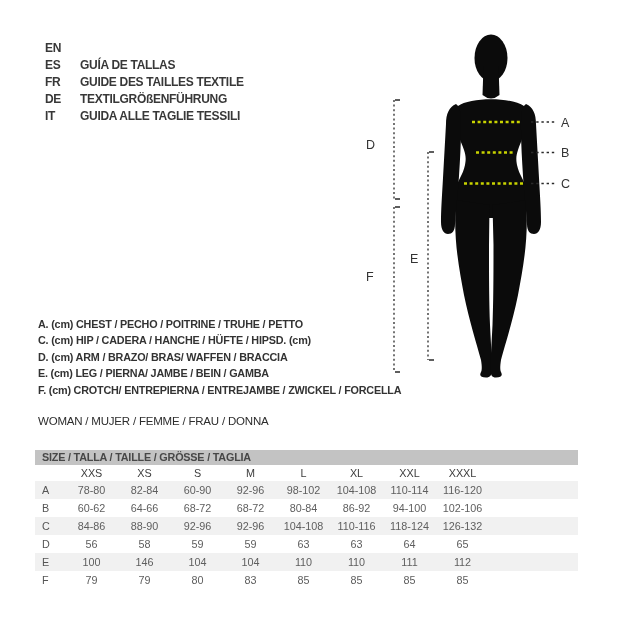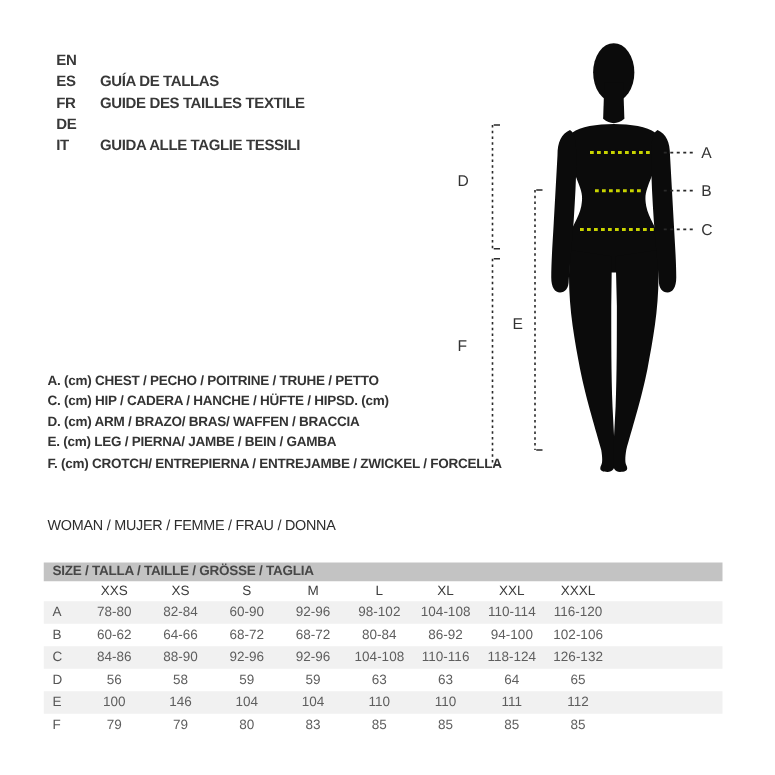--- a/index.html
+++ b/index.html
@@ -12,21 +12,21 @@
   .lang-block { position:absolute; left:45px; top:40px; color:#383838; }
   .lang-row { display:flex; line-height:17px; font-size:12px; font-weight:700; letter-spacing:-0.3px; }
   .lang-code { width:35px; }
   .lang-label { white-space:nowrap; }
 
   
   .figure-svg { position:absolute; left:355px; top:25px; }
   .marker-label { font-size:12.5px; fill:#333333; font-weight:400; }
 
   
-  .measure-block { position:absolute; left:38px; top:297px; }
+  .measure-block { position:absolute; left:38px; top:316px; }
   .measure-line { font-size:10.8px; font-weight:700; color:#333333; line-height:16.4px;
                   letter-spacing:-0.2px; white-space:nowrap; }
 
   
   .gender-title { position:absolute; left:38px; top:415px; font-size:11.5px; font-weight:400;
                   color:#2d2d2d; letter-spacing:-0.2px; }
 
   
   .size-table { position:absolute; left:35px; top:437px; width:543px;margin-top:13px; }
   .size-bar { height:15px; background:#c3c3c3; color:#474747; font-weight:700;
@@ -51,20 +51,21 @@
     <div class="lang-row">
       <span class="lang-code">ES</span>
       <span class="lang-label">GUÍA DE TALLAS</span>
     </div>
     <div class="lang-row">
       <span class="lang-code">FR</span>
       <span class="lang-label">GUIDE DES TAILLES TEXTILE</span>
     </div>
     <div class="lang-row">
       <span class="lang-code">DE</span>
+      <span class="lang-label">TEXTILGRÖßENFÜHRUNG</span>
     </div>
     <div class="lang-row">
       <span class="lang-code">IT</span>
       <span class="lang-label">GUIDA ALLE TAGLIE TESSILI</span>
     </div>
   </div>
 
   <svg class="figure-svg" width="245" height="385" viewBox="355 25 245 385" xmlns="http://www.w3.org/2000/svg">
 
     <g fill="#0b0b0b">

